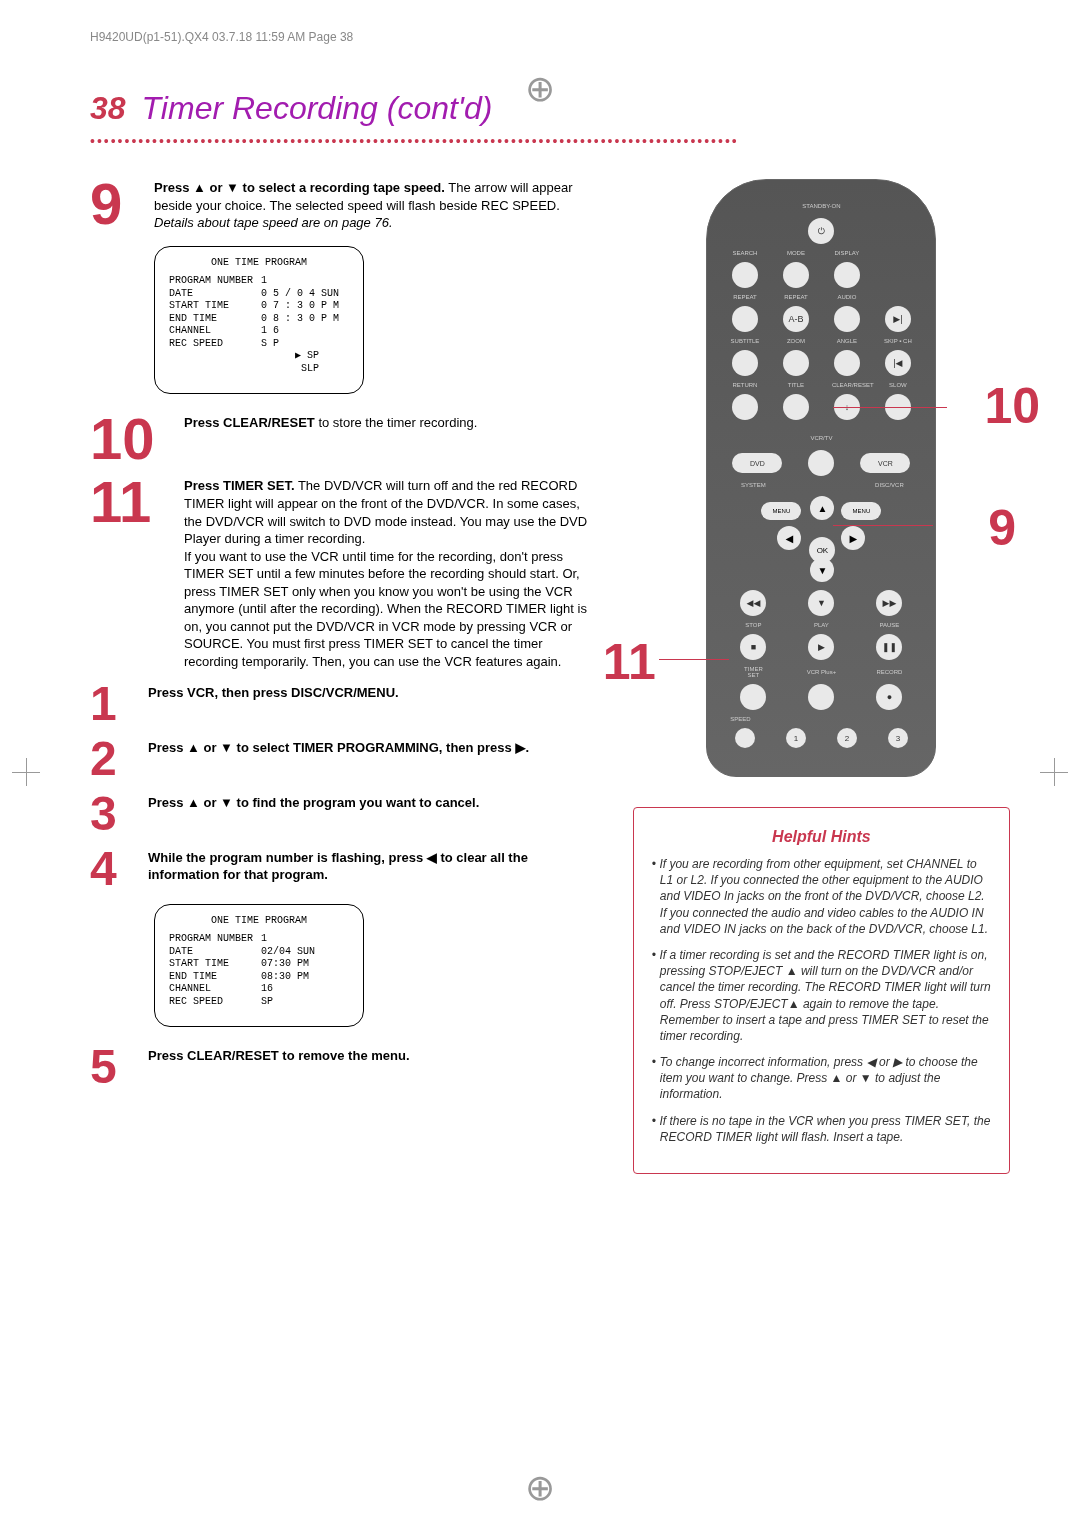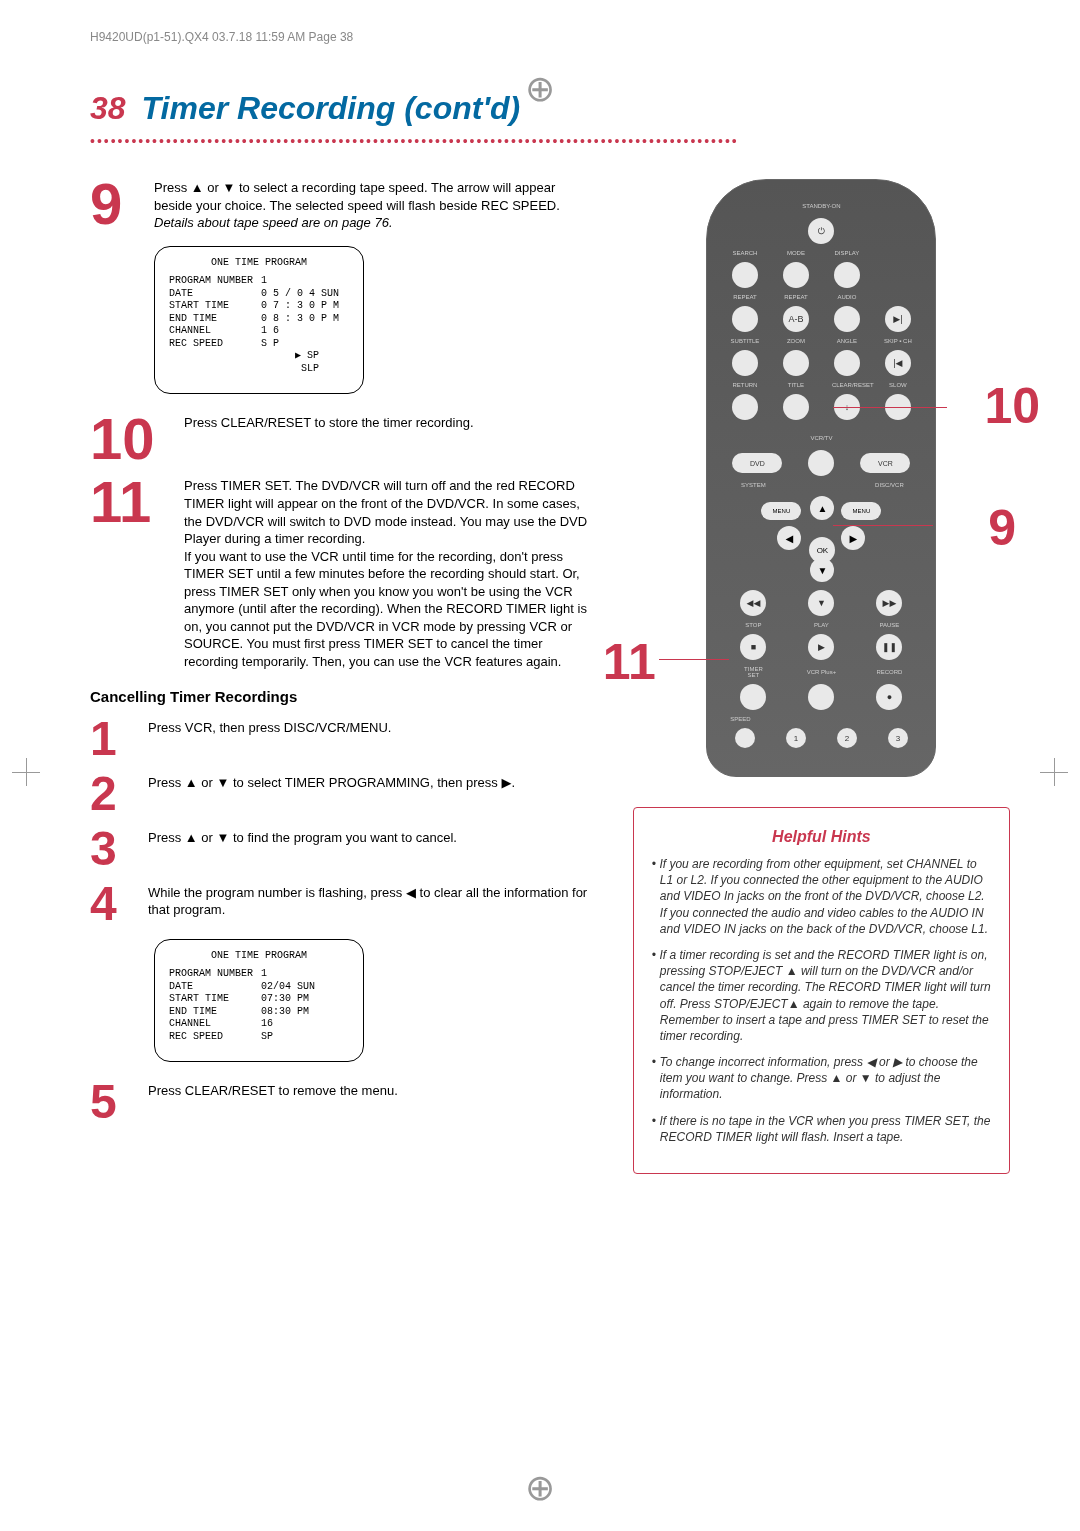--- a/index.html
+++ b/index.html
@@ -30,22 +30,22 @@
   }
   .page-number {
     font-size: 32px;
     font-style: italic;
     font-weight: bold;
     color: #c9374f;
   }
   .page-title {
     font-size: 32px;
     font-style: italic;
-    font-weight: bold;
-    color: #0369a1;
+    font-weight: normal;
+    color: #a21caf;
   }
   .dot-rule {
     color: #c9374f;
     font-size: 14px;
     letter-spacing: 2px;
     white-space: nowrap;
     overflow: hidden;
     margin-bottom: 30px;
   }
   .columns {
@@ -62,21 +62,21 @@
   .step-num {
     font-size: 58px;
     font-weight: bold;
     color: #c9374f;
     line-height: 0.85;
     min-width: 50px;
   }
   .step-num.small { font-size: 48px; min-width: 44px; }
   .step-num.bigwide { min-width: 80px; }
   .step-body { font-size: 13px; line-height: 1.35; }
-  .step-body b { font-weight: normal; }
+  .step-body b { font-weight: bold; }
   .step-body i { font-style: italic; }
   .lcd {
     border: 1px solid #000;
     border-radius: 16px;
     padding: 10px 14px 18px;
     width: 210px;
     margin: 8px 0 20px 64px;
     font-family: "Courier New", monospace;
     font-size: 10px;
     line-height: 1.25;
@@ -216,21 +216,20 @@
       <div class="step">
         <div class="step-num bigwide">10</div>
         <div class="step-body"><b>Press CLEAR/RESET</b> to store the timer recording.</div>
       </div>
 
       <div class="step">
         <div class="step-num bigwide">11</div>
         <div class="step-body"><b>Press TIMER SET.</b> The DVD/VCR will turn off and the red RECORD TIMER light will appear on the front of the DVD/VCR. In some cases, the DVD/VCR will switch to DVD mode instead. You may use the DVD Player during a timer recording.<br>If you want to use the VCR until time for the recording, don't press TIMER SET until a few minutes before the recording should start. Or, press TIMER SET only when you know you won't be using the VCR anymore (until after the recording). When the RECORD TIMER light is on, you cannot put the DVD/VCR in VCR mode by pressing VCR or SOURCE. You must first press TIMER SET to cancel the timer recording temporarily. Then, you can use the VCR features again.</div>
       </div>
 
-      <div class="subhead">Cancelling Timer Recordings</div>
 
       <div>
         <div class="step">
           <div class="step-num small">1</div>
           <div class="step-body"><b>Press VCR, then press DISC/VCR/MENU.</b></div>
         </div>
         <div class="step">
           <div class="step-num small">2</div>
           <div class="step-body"><b>Press ▲ or ▼ to select TIMER PROGRAMMING, then press ▶.</b></div>
         </div>

